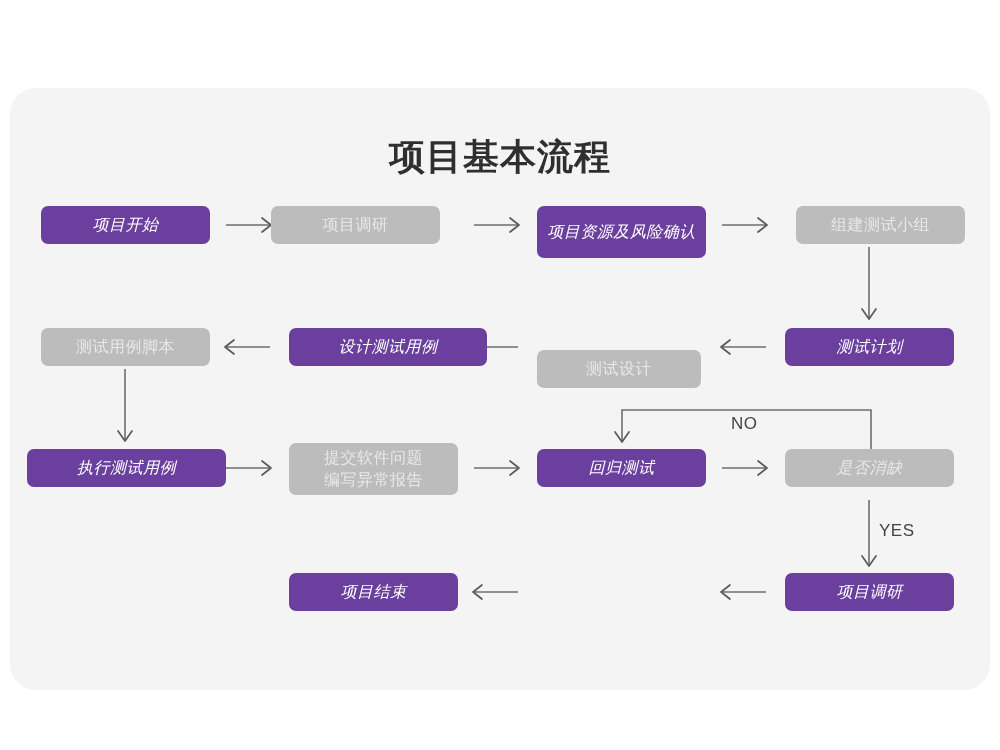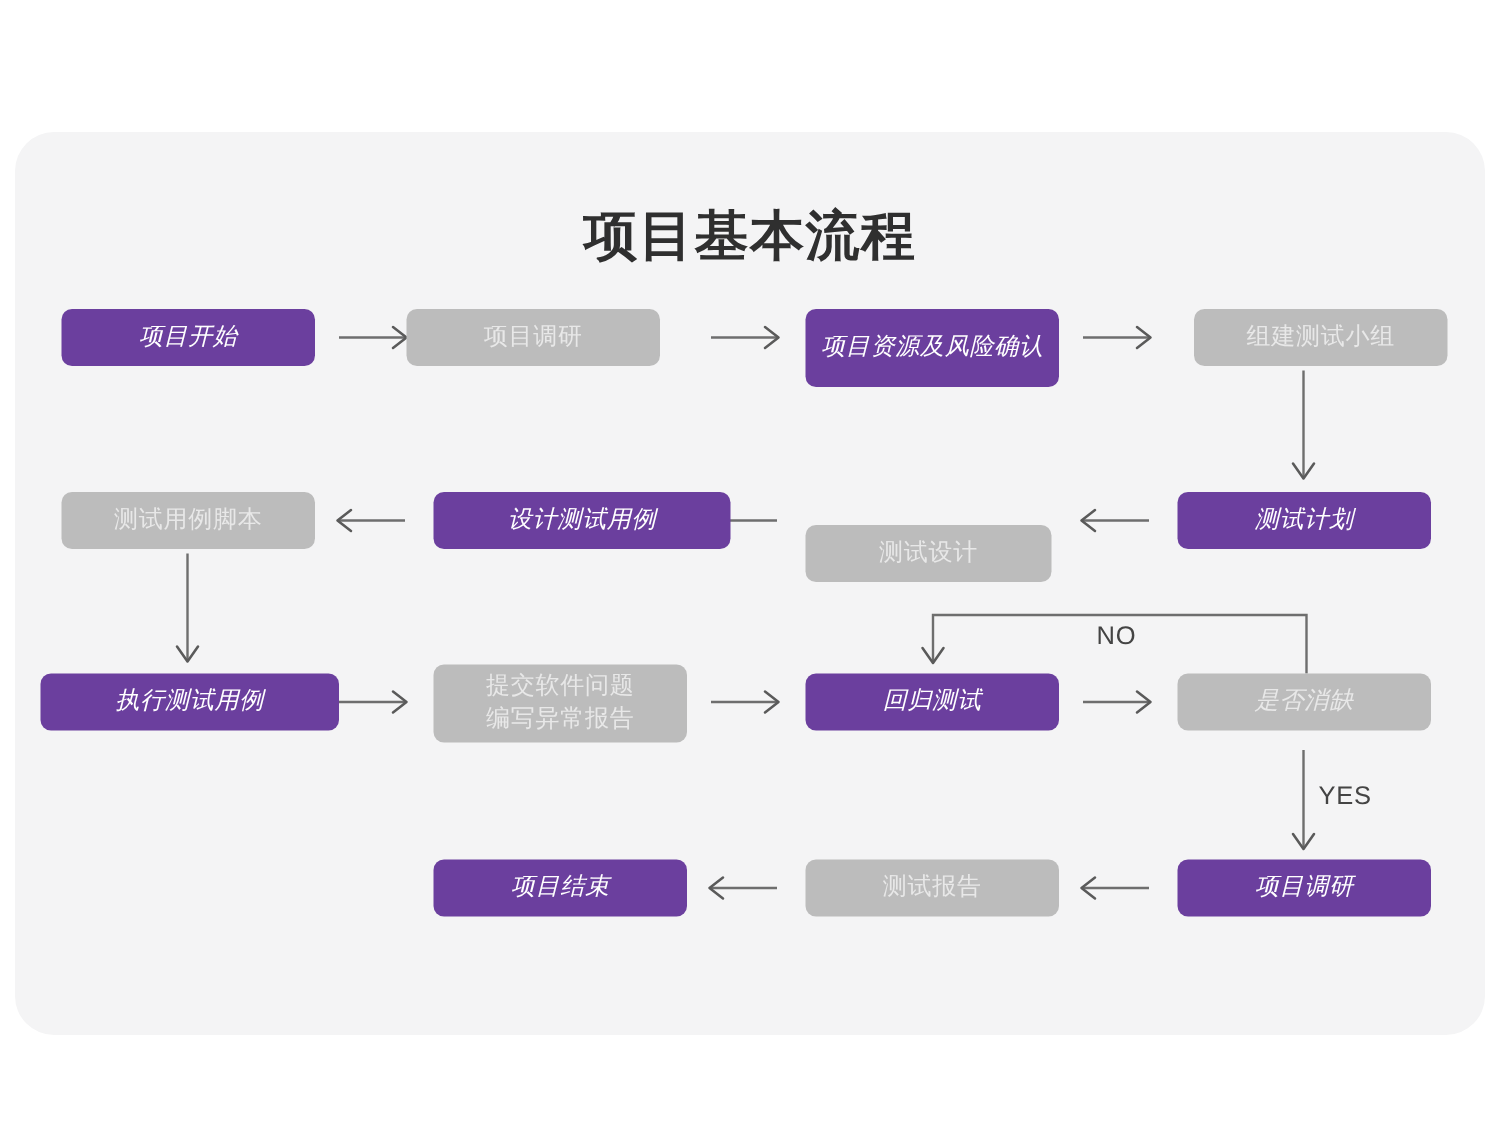--- a/index.html
+++ b/index.html
@@ -179,19 +179,18 @@
   <div class="node gray" style="left:537px; top:336px; width:164px; height:38px;margin-top:14px;">测试设计</div>
   <div class="node purple" style="left:785px; top:328px; width:169px; height:38px;">测试计划</div>
 
   <div class="node purple" style="left:27px; top:449px; width:199px; height:38px;">执行测试用例</div>
   <div class="node gray" style="left:289px; top:443px; width:169px; height:52px;">提交软件问题
 编写异常报告</div>
   <div class="node purple" style="left:537px; top:449px; width:169px; height:38px;">回归测试</div>
   <div class="node gray" style="left:785px; top:449px; width:169px; height:38px;font-style:italic;">是否消缺</div>
 
   <div class="node purple" style="left:289px; top:573px; width:169px; height:38px;">项目结束</div>
-  <div class="node gray" style="left:537px; top:573px; width:169px; height:38px;">测试报告</div>
   <div class="node purple" style="left:785px; top:573px; width:169px; height:38px;">项目调研</div>
 
   <div class="edge-label" style="left:731px; top:414px;">NO</div>
   <div class="edge-label" style="left:879px; top:521px;">YES</div>
 
 </div>
 
 </body></html>

